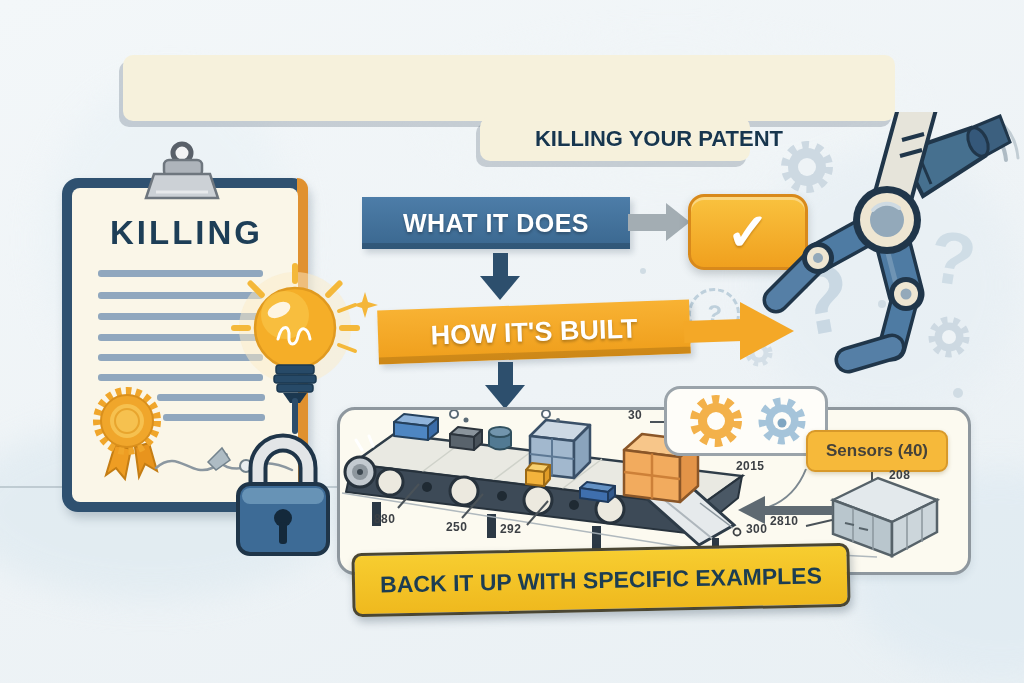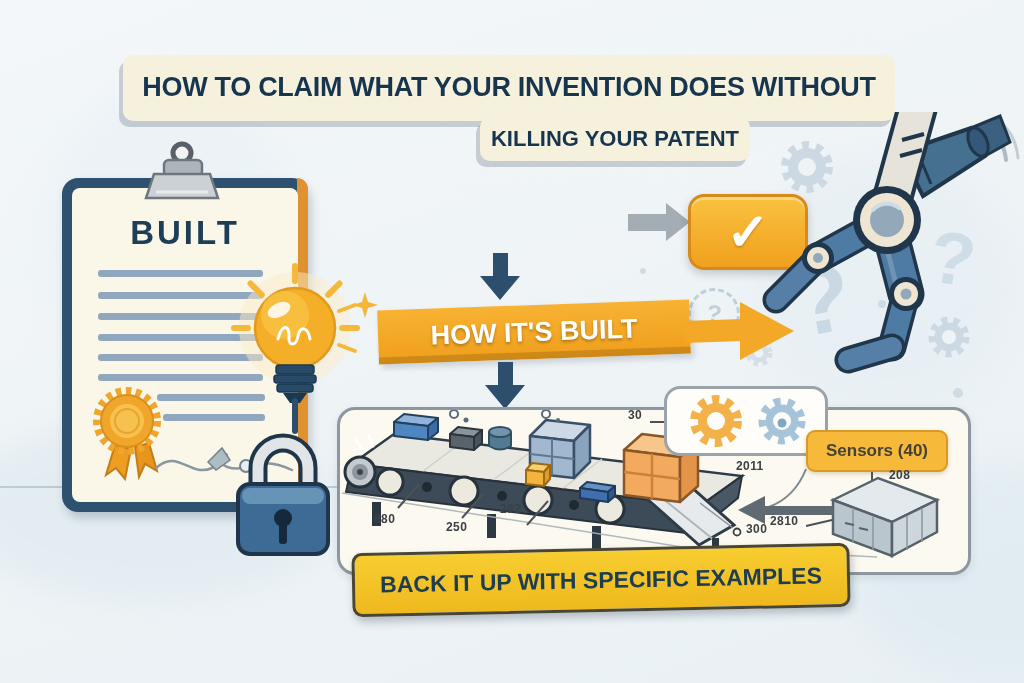--- a/index.html
+++ b/index.html
@@ -79,33 +79,32 @@
   <svg class="abs" style="left:352px;top:292px;" width="26" height="26" viewBox="0 0 26 26">
     <path d="M13 0 L16 10 L26 13 L16 16 L13 26 L10 16 L0 13 L10 10 Z" fill="#f4b63a"></path>
   </svg>
   <div class="abs" style="left:750px;top:388px;width:8px;height:8px;border-radius:50%;background:#d0dce4;"></div>
   <div class="abs" style="left:953px;top:388px;width:10px;height:10px;border-radius:50%;background:#d0dce4;"></div>
   <div class="abs" style="left:878px;top:300px;width:8px;height:8px;border-radius:50%;background:#d0dce4;"></div>
   <div class="abs" style="left:640px;top:268px;width:6px;height:6px;border-radius:50%;background:#d0dce4;"></div>
 
   <div class="banner-cream" style="left:123px;top:55px;width:772px;height:66px;"></div>
   <div class="banner-cream" style="left:480px;top:117px;width:270px;height:44px;"></div>
-  <div class="abs title-text" style="left:123px;top:72px;width:772px;font-size:27px;letter-spacing:-0.3px;">HOW TO CLAIM WHAT YOUR INVENTION DOES WITHOUT</div>
-  <div class="abs title-text" style="left:480px;top:126px;width:270px;font-size:22px;">KILLING YOUR PATENT</div>
+  <div class="abs title-text" style="left:480px;top:126px;width:270px;font-size:22px;padding-left:44px;">KILLING YOUR PATENT</div>
 
   <div class="abs" style="left:62px;top:178px;width:246px;height:334px;background:#2f5170;border-radius:16px;box-shadow:3px 6px 10px rgba(50,70,90,.25);"></div>
   <div class="abs" style="left:297px;top:178px;width:11px;height:334px;background:#e09130;border-radius:0 16px 16px 0;"></div>
   <div class="abs" style="left:72px;top:188px;width:226px;height:314px;background:#faf6e8;border-radius:8px;"></div>
   <svg class="abs" style="left:140px;top:140px;" width="90" height="64" viewBox="0 0 90 64">
     <circle cx="42" cy="13" r="9" fill="#f2f3f4" stroke="#596069" stroke-width="5"></circle>
     <rect x="24" y="20" width="38" height="16" rx="5" fill="#aeb4bb" stroke="#6e767e" stroke-width="2.5"></rect>
     <polygon points="6,58 78,58 70,34 14,34" fill="#ccd1d6" stroke="#6e767e" stroke-width="2.5"></polygon>
     <line x1="16" y1="52" x2="68" y2="52" stroke="#e8eaec" stroke-width="3"></line>
   </svg>
-  <div class="abs" style="left:110px;top:214px;width:150px;text-align:center;font-size:33px;font-weight:800;letter-spacing:3px;color:#1d3e57;">BUILT</div>
+  <div class="abs" style="left:110px;top:214px;width:150px;text-align:center;font-size:33px;font-weight:800;letter-spacing:3px;color:#1d3e57;">KILLING</div>
   <div class="paper-line" style="left:98px;top:270px;width:165px;"></div>
   <div class="paper-line" style="left:98px;top:292px;width:165px;"></div>
   <div class="paper-line" style="left:98px;top:313px;width:165px;"></div>
   <div class="paper-line" style="left:98px;top:334px;width:165px;"></div>
   <div class="paper-line" style="left:98px;top:354px;width:165px;"></div>
   <div class="paper-line" style="left:98px;top:374px;width:165px;"></div>
   <div class="paper-line" style="left:157px;top:394px;width:108px;"></div>
   <div class="paper-line" style="left:163px;top:414px;width:102px;"></div>
   <svg class="abs" style="left:85px;top:383px;" width="90" height="115" viewBox="0 0 90 115">
     <polygon points="30,62 46,66 40,96 31,85 21,92" fill="#ee9d23" stroke="#c47d14" stroke-width="2"></polygon>
@@ -147,20 +146,23 @@
 
   <svg class="abs" style="left:228px;top:418px;" width="110" height="142" viewBox="0 0 110 142">
     <path d="M30,72 L30,50 A25,25 0 0 1 80,50 L80,72" fill="none" stroke="#1f3549" stroke-width="19"></path>
     <path d="M30,72 L30,50 A25,25 0 0 1 80,50 L80,72" fill="none" stroke="#e2e5e7" stroke-width="11"></path>
     <rect x="10" y="66" width="90" height="70" rx="12" fill="#3d6b96" stroke="#1f3549" stroke-width="4"></rect>
     <rect x="14" y="70" width="82" height="16" rx="8" fill="#6f9abc" opacity="0.85"></rect>
     <circle cx="55" cy="100" r="9" fill="#14293b"></circle>
     <rect x="51" y="104" width="8" height="22" rx="3" fill="#14293b"></rect>
   </svg>
 
+  <div class="step-banner blue-banner" style="left:362px;top:197px;width:268px;height:52px;font-size:25px;letter-spacing:.5px;">
+    <span>WHAT IT DOES</span>
+  </div>
   <div class="stem" style="left:628px;top:214px;width:40px;height:17px;background:#a3adb3;"></div>
   <div class="tri" style="left:666px;top:203px;border-top:19px solid transparent;border-bottom:19px solid transparent;border-left:24px solid #a3adb3;"></div>
   <div class="checkbox" style="left:688px;top:194px;width:114px;height:70px;font-size:52px;">
     <span>✓</span>
   </div>
 
   <div class="stem" style="left:493px;top:253px;width:15px;height:24px;background:#2d4f6d;"></div>
   <div class="tri" style="left:480px;top:276px;border-left:20px solid transparent;border-right:20px solid transparent;border-top:24px solid #2d4f6d;"></div>
 
   <div class="step-banner orange-banner" style="left:378px;top:305px;width:312px;height:54px;font-size:27px;transform:rotate(-2deg);">
@@ -270,23 +272,23 @@
       <circle cx="112" cy="31" r="4.5" fill="#7fa6c2"></circle>
     </svg>
   </div>
 
   <div class="sensors" style="left:806px;top:430px;width:138px;height:38px;">
     <span>Sensors (40)</span>
   </div>
 
   <span class="num" style="left:374px;top:512px;">880</span>
   <span class="num" style="left:446px;top:520px;">250</span>
-  <span class="num" style="left:500px;top:502px;">292</span>
+  <span class="num" style="left:500px;top:522px;">292</span>
   <span class="num" style="left:628px;top:408px;">30</span>
-  <span class="num" style="left:736px;top:459px;">2011</span>
+  <span class="num" style="left:736px;top:459px;">2015</span>
   <span class="num" style="left:746px;top:522px;">300</span>
   <span class="num" style="left:770px;top:514px;">2810</span>
   <span class="num" style="left:850px;top:468px;margin-left:39px;">208</span>
 
   <div class="gold-banner" style="left:352px;top:548px;width:492px;height:58px;font-size:23px;transform:rotate(-1.2deg);">
     <span>BACK IT UP WITH SPECIFIC EXAMPLES</span>
   </div>
 
   <svg class="abs" style="left:752px;top:112px;" width="272" height="300" viewBox="0 0 272 300">
     <path d="M238,18 q14,10 16,30" fill="none" stroke="#aebbc4" stroke-width="4" stroke-linecap="round"></path>

